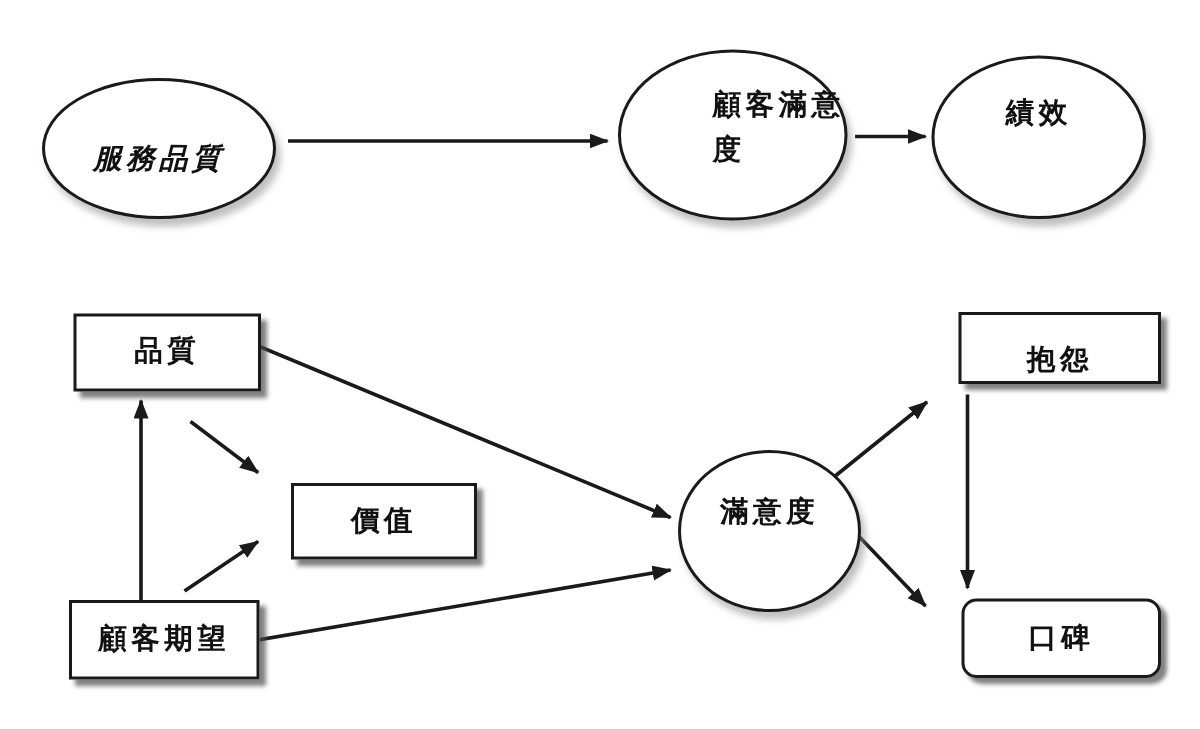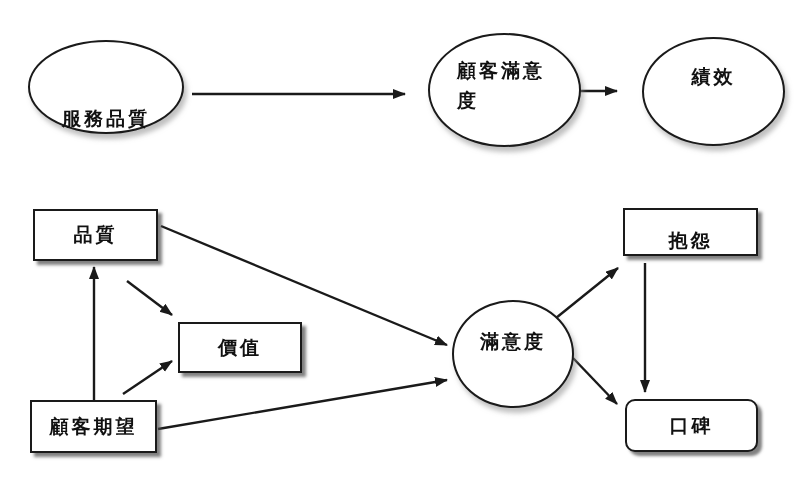--- a/index.html
+++ b/index.html
@@ -30,35 +30,36 @@
     align-items: center;
     justify-content: center;
     line-height: 1.35;
   }
   .ellipse {
     border-radius: 50%;
     box-shadow: 3px 5px 5px rgba(140,140,140,0.55);
   }
   .rect {
     box-shadow: 4px 4px 3px rgba(75,75,75,0.7);
+    margin-left: 16px;
   }
   
   #node-service-quality {
-    left: 28px; top: 40px; width: 156px; height: 94px;
-    align-items: flex-end; padding-top: 15px;
+    left: 28px; top: 52px; width: 156px; height: 94px;
+    align-items: center; padding-top: 15px; font-style: italic;
   }
   #node-customer-satisfaction {
-    left: 428px; top: 33px; width: 153px; height: 114px;
-    align-items: flex-start; justify-content: flex-start;
+    left: 412px; top: 33px; width: 153px; height: 114px;
+    align-items: flex-start; justify-content: flex-end;
     padding: 20px 0 0 27px;
   }
   #node-customer-satisfaction .line { display: block; line-height: 30px; }
   #node-performance {
-    left: 642px; top: 37px; width: 143px; height: 109px;
-    align-items: flex-start; padding-top: 25px;
+    left: 621px; top: 37px; width: 143px; height: 109px;
+    align-items: flex-start; padding-top: 25px; font-family: Liberation Mono, monospace;
   }
   
   #node-quality { left: 33px;  top: 209px; width: 125px; height: 52px; }
   #node-value   { left: 178px; top: 322px; width: 124px; height: 51px; text-align: center; }
   #node-customer-expectation { left: 30px; top: 400px; width: 127px; height: 53px; }
   #node-satisfaction {
     left: 452px; top: 300px; width: 122px; height: 108px;
     align-items: flex-start; padding-top: 27px;
   }
   #node-complaint     { left: 623px; top: 208px; width: 135px; height: 48px; align-items: flex-end; }

